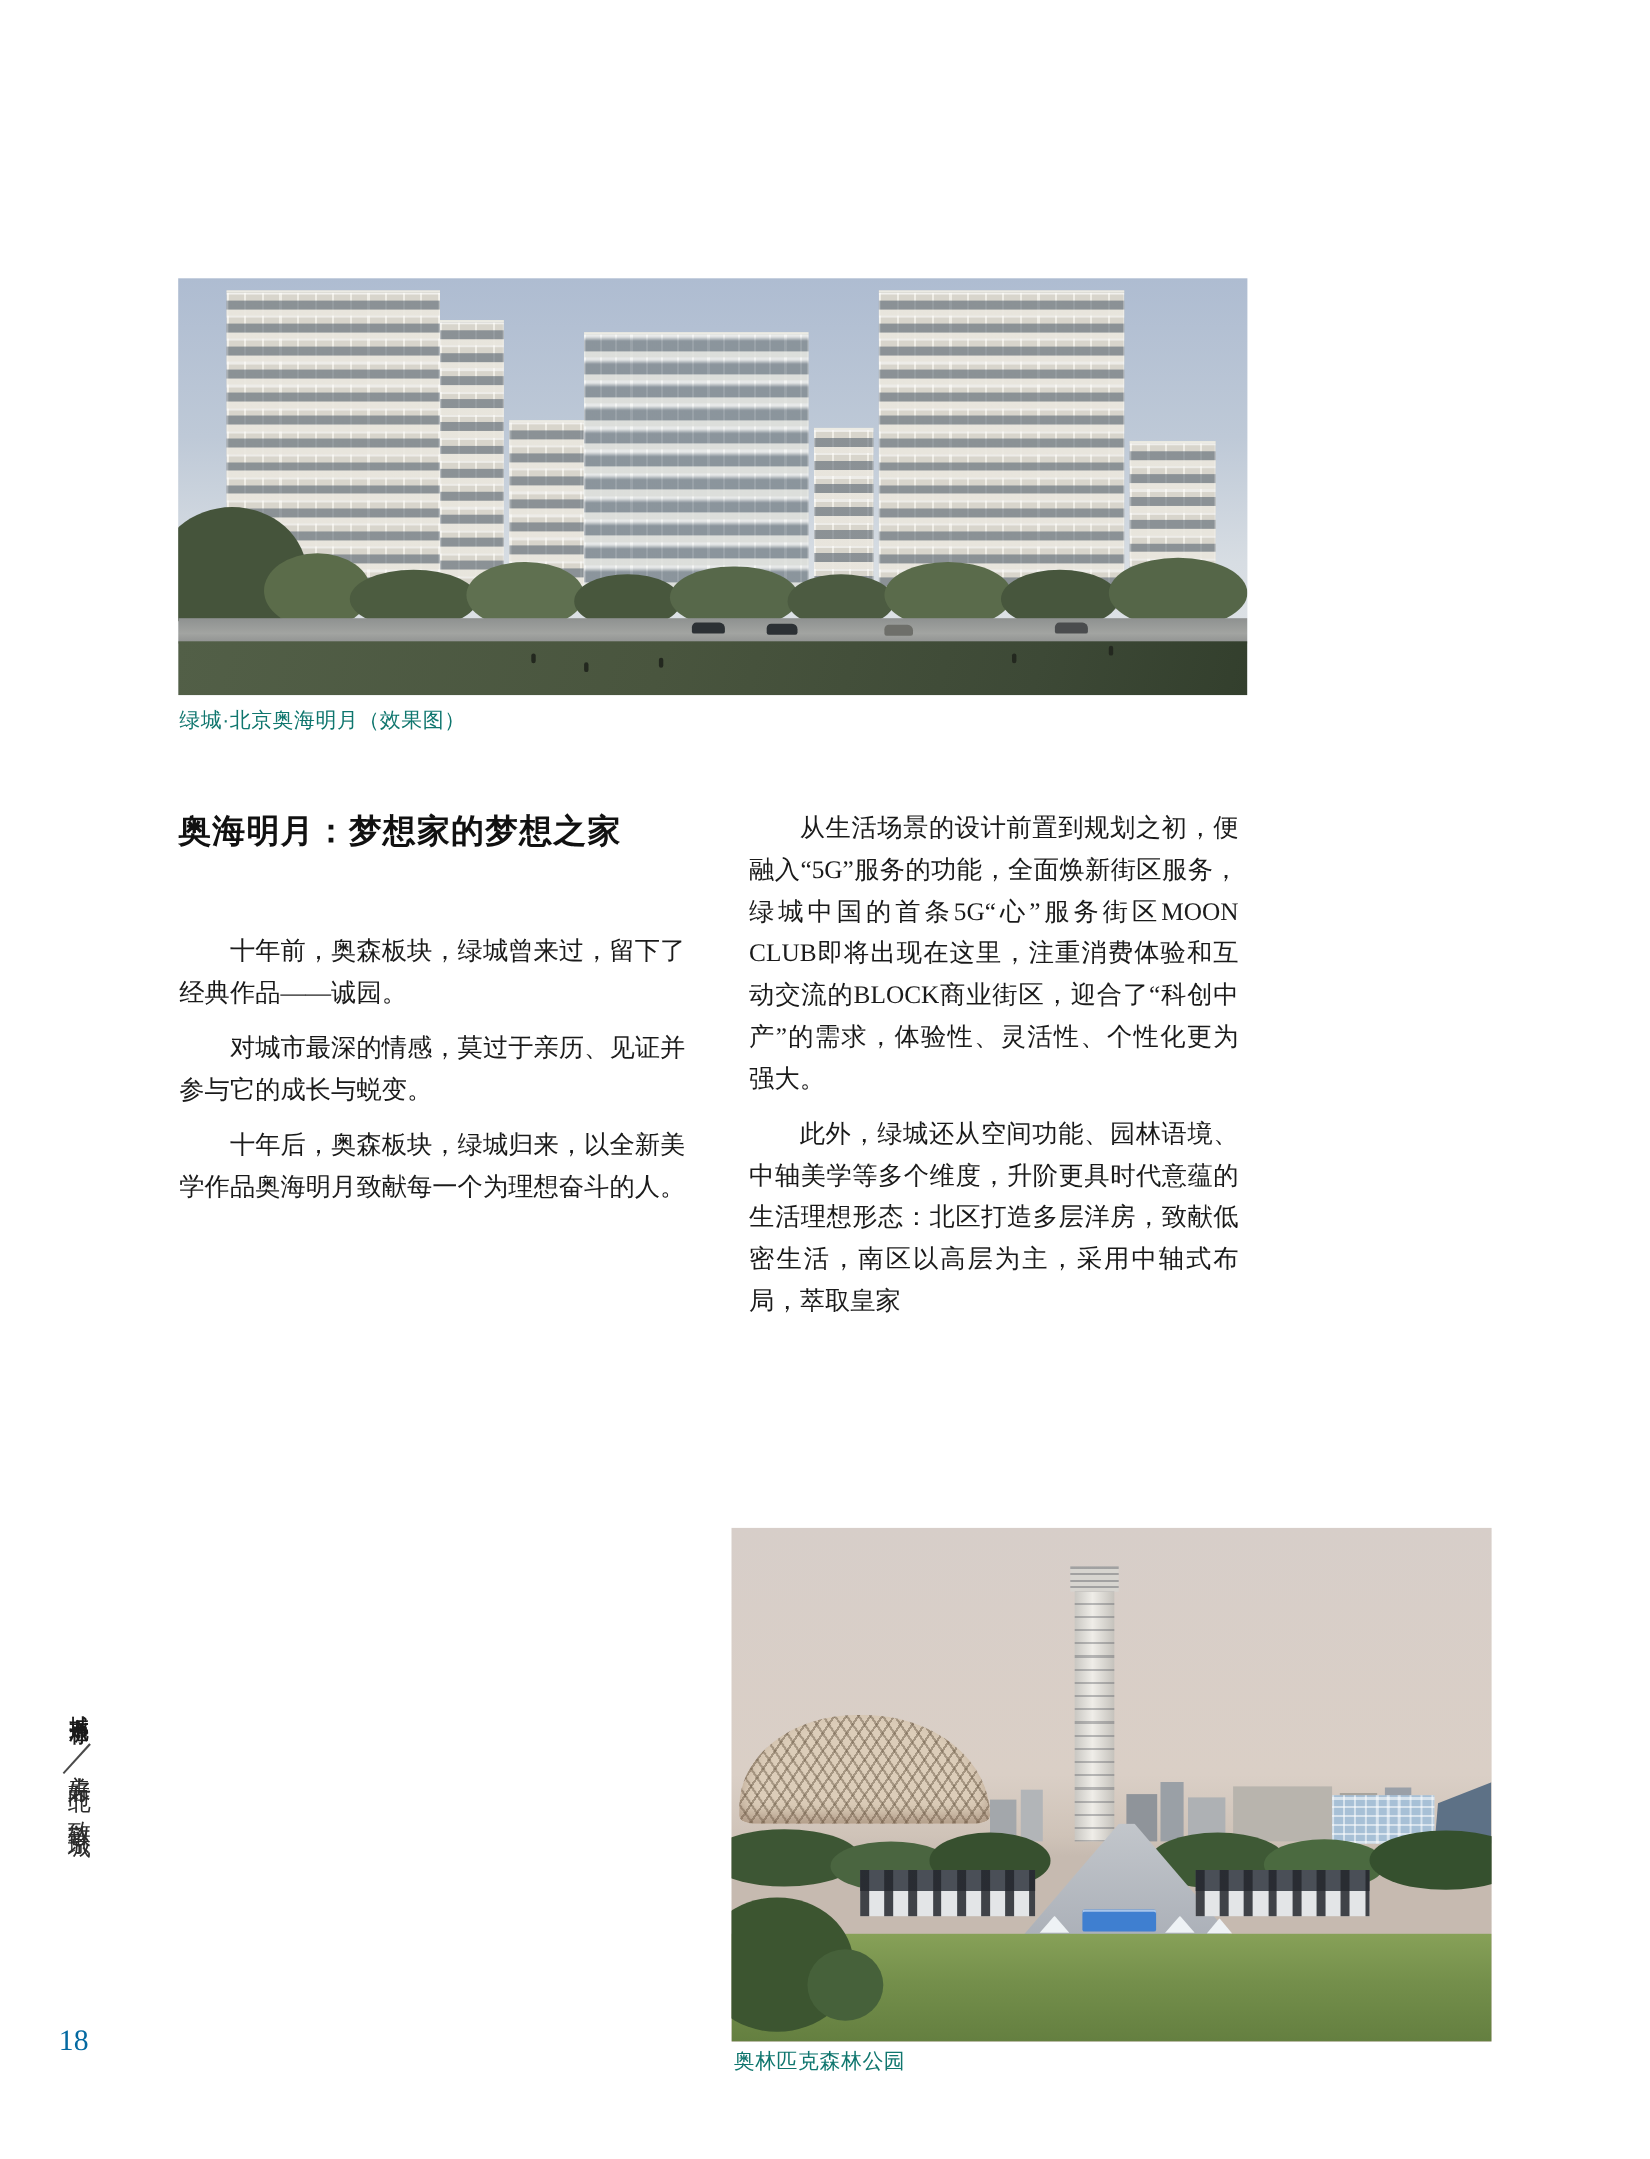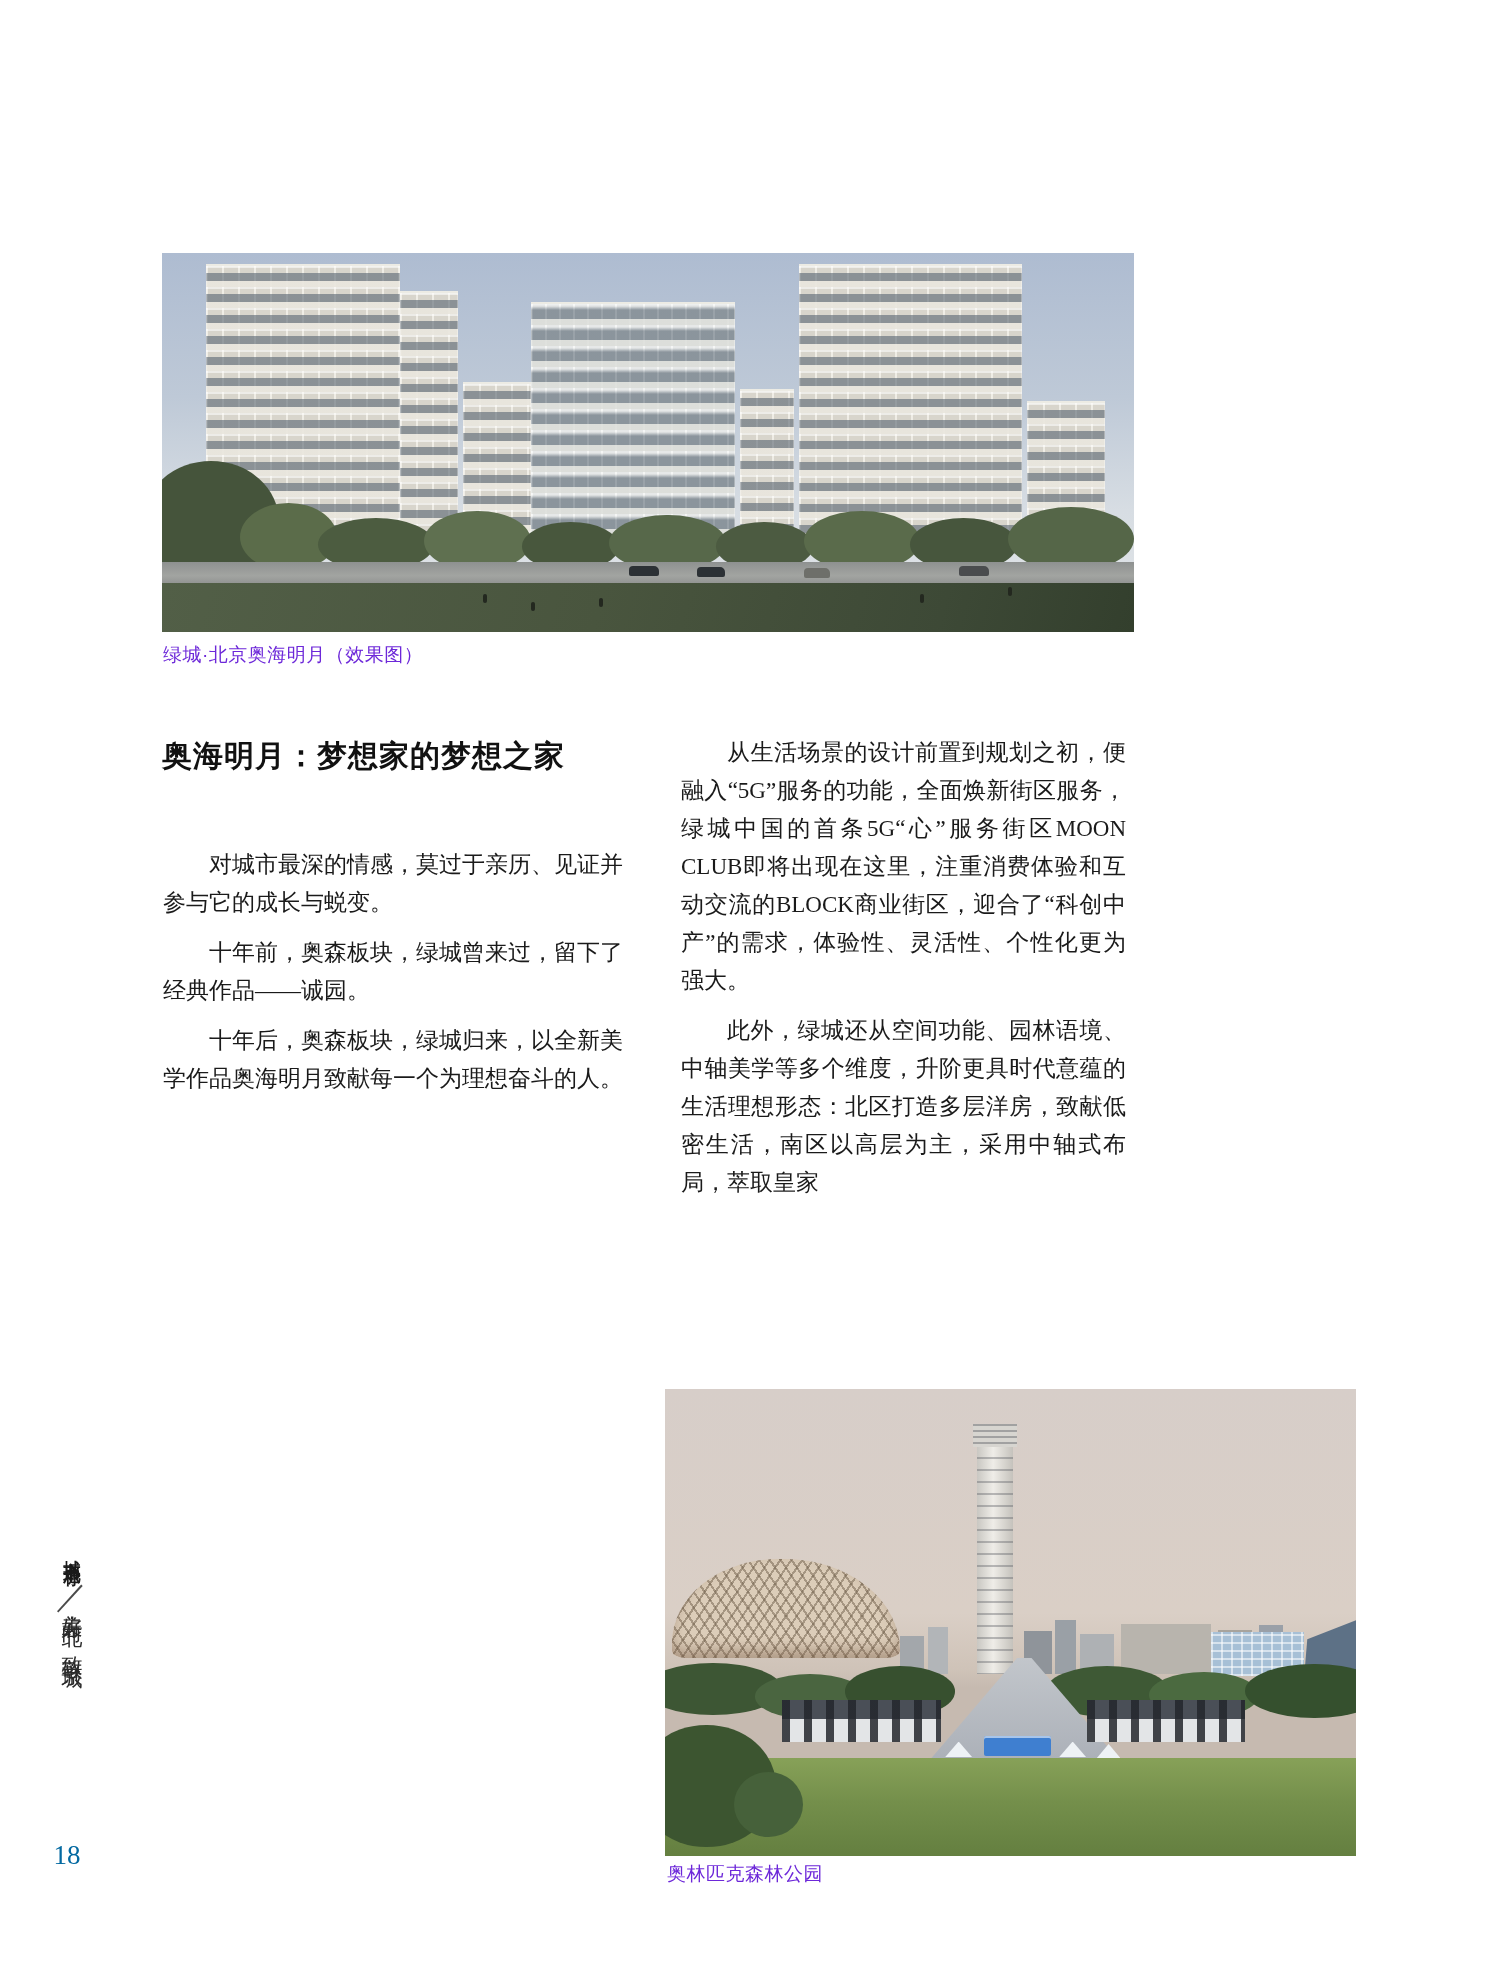--- a/index.html
+++ b/index.html
@@ -58,21 +58,21 @@
         background-image:repeating-linear-gradient(90deg, rgba(35,38,44,.85) 0 8px, rgba(0,0,0,0) 8px 22px),
         linear-gradient(180deg,#4a4f57 0 45%, #e3e5e7 45% 100%);}
   .gate{position:absolute;left:46.2%;top:74.2%;width:9.6%;height:4.4%;background:#3f7fd0;border-radius:2px;
         box-shadow:inset 0 2px 0 rgba(255,255,255,.55);}
   .tent{position:absolute;background:#eef2f5;clip-path:polygon(50% 0,100% 100%,0 100%);}
   .plawn{position:absolute;left:0;right:0;top:79%;height:21%;
         background:linear-gradient(180deg,#87a158 0%,#748f4b 45%,#647f40 100%);}
 
   
   .caption{position:absolute;font-family:"Liberation Sans",sans-serif;font-size:19px;
-           color:#6d28d9;letter-spacing:.5px;}
+           color:#0f766e;letter-spacing:.5px;}
   .headline{position:absolute;left:162px;top:734px;width:470px;margin:0;
             font-size:30px;line-height:44px;font-weight:bold;letter-spacing:1px;color:#111;}
   .col{position:absolute;font-size:23px;line-height:38px;text-align:justify;color:#1a1a1a;}
   .col p{margin:0;text-indent:2em;}
   .col p + p{margin-top:12px;}
   .col p.no-indent{text-indent:0;}
   .col-left{left:163px;top:846px;width:460px;}
   .col-right{left:681px;top:734px;width:445px;}
 
   
@@ -122,22 +122,22 @@
     <div class="dot" style="left:38%;top:92%;"></div>
     <div class="dot" style="left:45%;top:91%;"></div>
     <div class="dot" style="left:78%;top:90%;"></div>
     <div class="dot" style="left:87%;top:88%;"></div>
   </figure>
   <div class="caption" style="left:163px;top:642px;">绿城·北京奥海明月（效果图）</div>
 
   <h1 class="headline">奥海明月：梦想家的梦想之家</h1>
 
   <div class="col col-left">
+    <p>十年前，奥森板块，绿城曾来过，留下了经典作品——诚园。</p>
     <p>对城市最深的情感，莫过于亲历、见证并参与它的成长与蜕变。</p>
-    <p>十年前，奥森板块，绿城曾来过，留下了经典作品——诚园。</p>
     <p>十年后，奥森板块，绿城归来，以全新美学作品奥海明月致献每一个为理想奋斗的人。</p>
   </div>
 
   <div class="col col-right">
     <p>从生活场景的设计前置到规划之初，便融入“5G”服务的功能，全面焕新街区服务，绿城中国的首条5G“心”服务街区MOON CLUB即将出现在这里，注重消费体验和互动交流的BLOCK商业街区，迎合了“科创中产”的需求，体验性、灵活性、个性化更为强大。</p>
     <p>此外，绿城还从空间功能、园林语境、中轴美学等多个维度，升阶更具时代意蕴的生活理想形态：北区打造多层洋房，致献低密生活，南区以高层为主，采用中轴式布局，萃取皇家</p>
   </div>
 
   <figure class="photo park">
     <div class="nest"></div>

